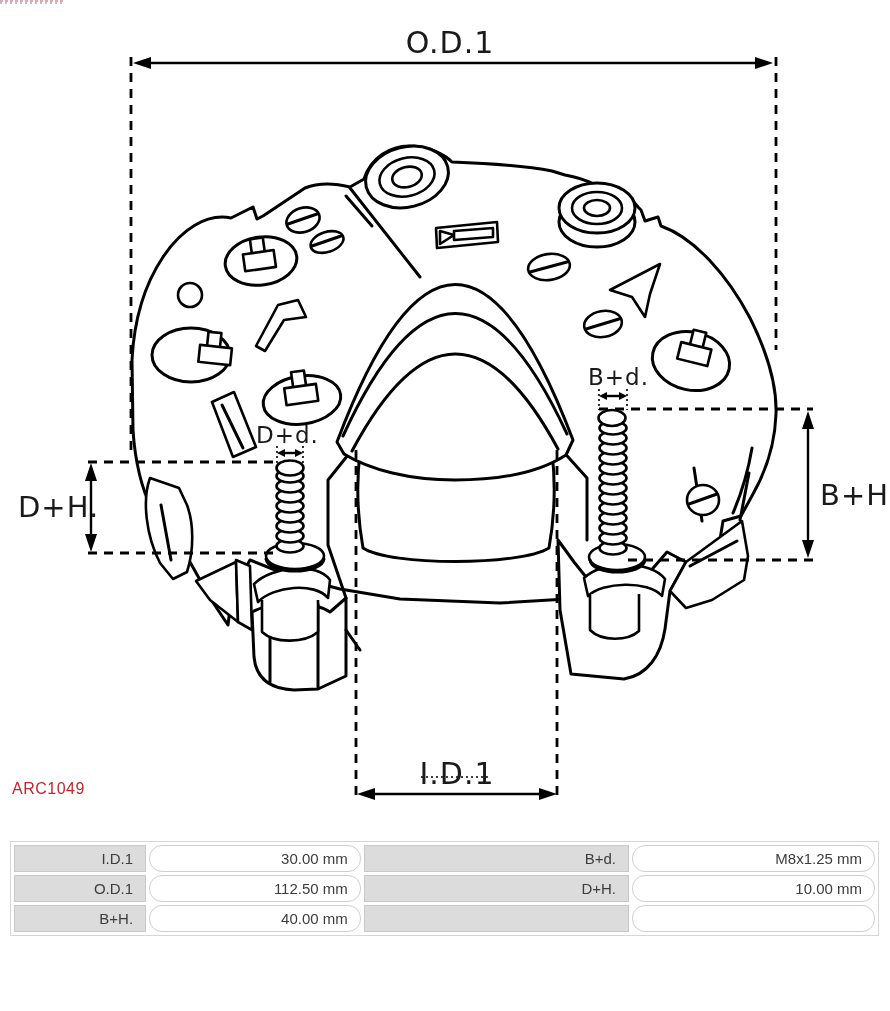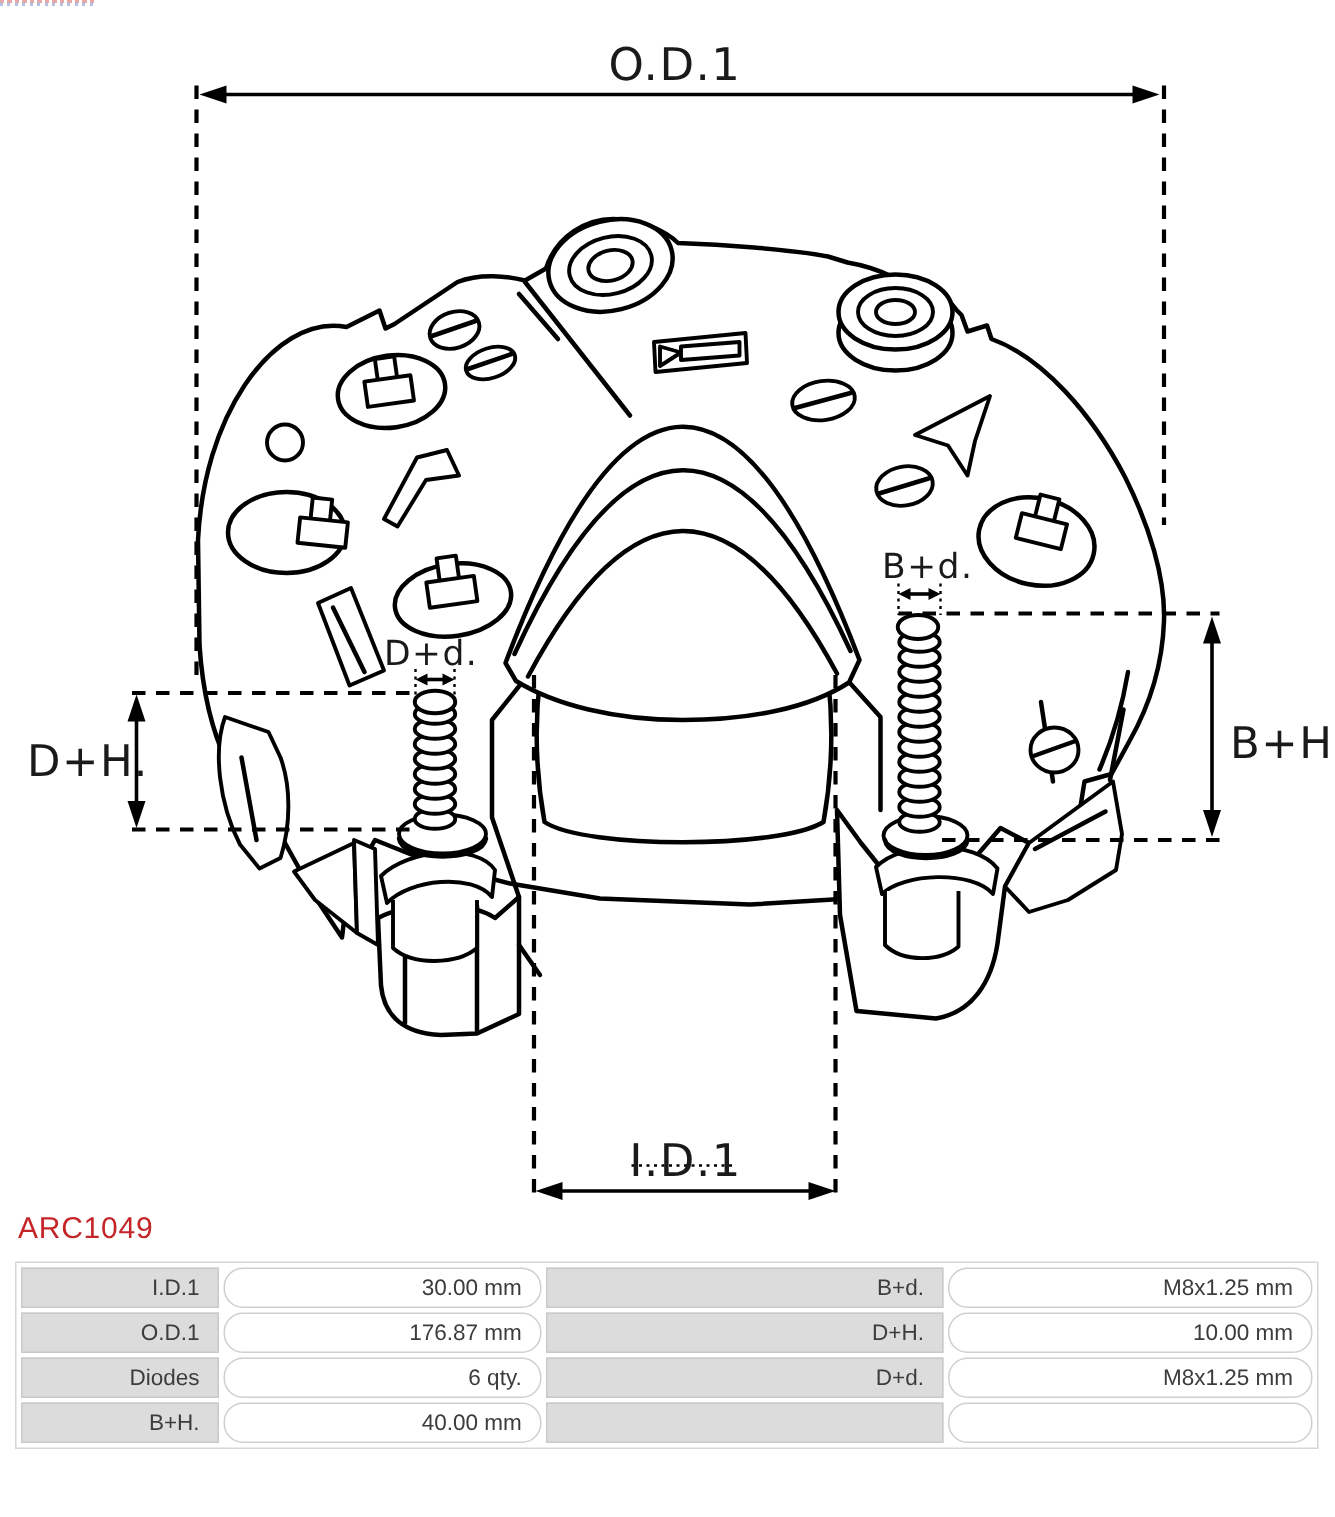--- a/index.html
+++ b/index.html
@@ -20,21 +20,21 @@
   svg#drawing .dash { fill:none; stroke:#000; stroke-width:2.8; stroke-dasharray:9 7; }
   svg#drawing .dot  { fill:none; stroke:#000; stroke-width:1.6; stroke-dasharray:2 3; }
   svg#drawing .dim  { fill:none; stroke:#000; stroke-width:2.4; }
   svg#drawing .ah   { fill:#000; stroke:none; }
   svg#drawing text  { fill:#1a1a1a; font-family:"DejaVu Sans","Liberation Sans",sans-serif;
                       letter-spacing:1px; }
   .t-big { font-size:30px; }
   .t-med { font-size:29px; }
   .t-sm  { font-size:23px; }
 
-  #part-number { position:absolute; left:12px; top:808px; font-size:20px;
+  #part-number { position:absolute; left:12px; top:780px; font-size:16px;
     color:#c4262a; letter-spacing:.5px; }
 
   #spec-table { position:absolute; left:10px; top:841px; width:869px;
     border-collapse:separate; border-spacing:3px; background:#fff;
     border:1px solid #d6d6d6; table-layout:fixed; }
   #spec-table td { height:27px; font-size:15px; color:#3c3c3c;
     text-align:right; padding:0 12px 0 4px; vertical-align:middle;
     border:1px solid #cfcfcf; }
   #spec-table td.lbl { background:#dcdcdc; border-color:#c9c9c9; }
   #spec-table td.val { background:#ffffff;border-radius:13px; }
@@ -293,29 +293,23 @@
       </colgroup>
     <tbody id="spec-body">
         <tr>
           <td class="lbl">I.D.1</td>
           <td class="val">30.00 mm</td>
           <td class="lbl">B+d.</td>
           <td class="val">M8x1.25 mm</td>
         </tr>
         <tr>
           <td class="lbl">O.D.1</td>
-          <td class="val">176.87 mm</td>
+          <td class="val">112.50 mm</td>
           <td class="lbl">D+H.</td>
           <td class="val">10.00 mm</td>
-        </tr>
-        <tr>
-          <td class="lbl">Diodes</td>
-          <td class="val">6 qty.</td>
-          <td class="lbl">D+d.</td>
-          <td class="val">M8x1.25 mm</td>
         </tr>
         <tr>
           <td class="lbl">B+H.</td>
           <td class="val">40.00 mm</td>
           <td class="lbl"></td>
           <td class="val"></td>
         </tr>
       </tbody>
   </table>
 

